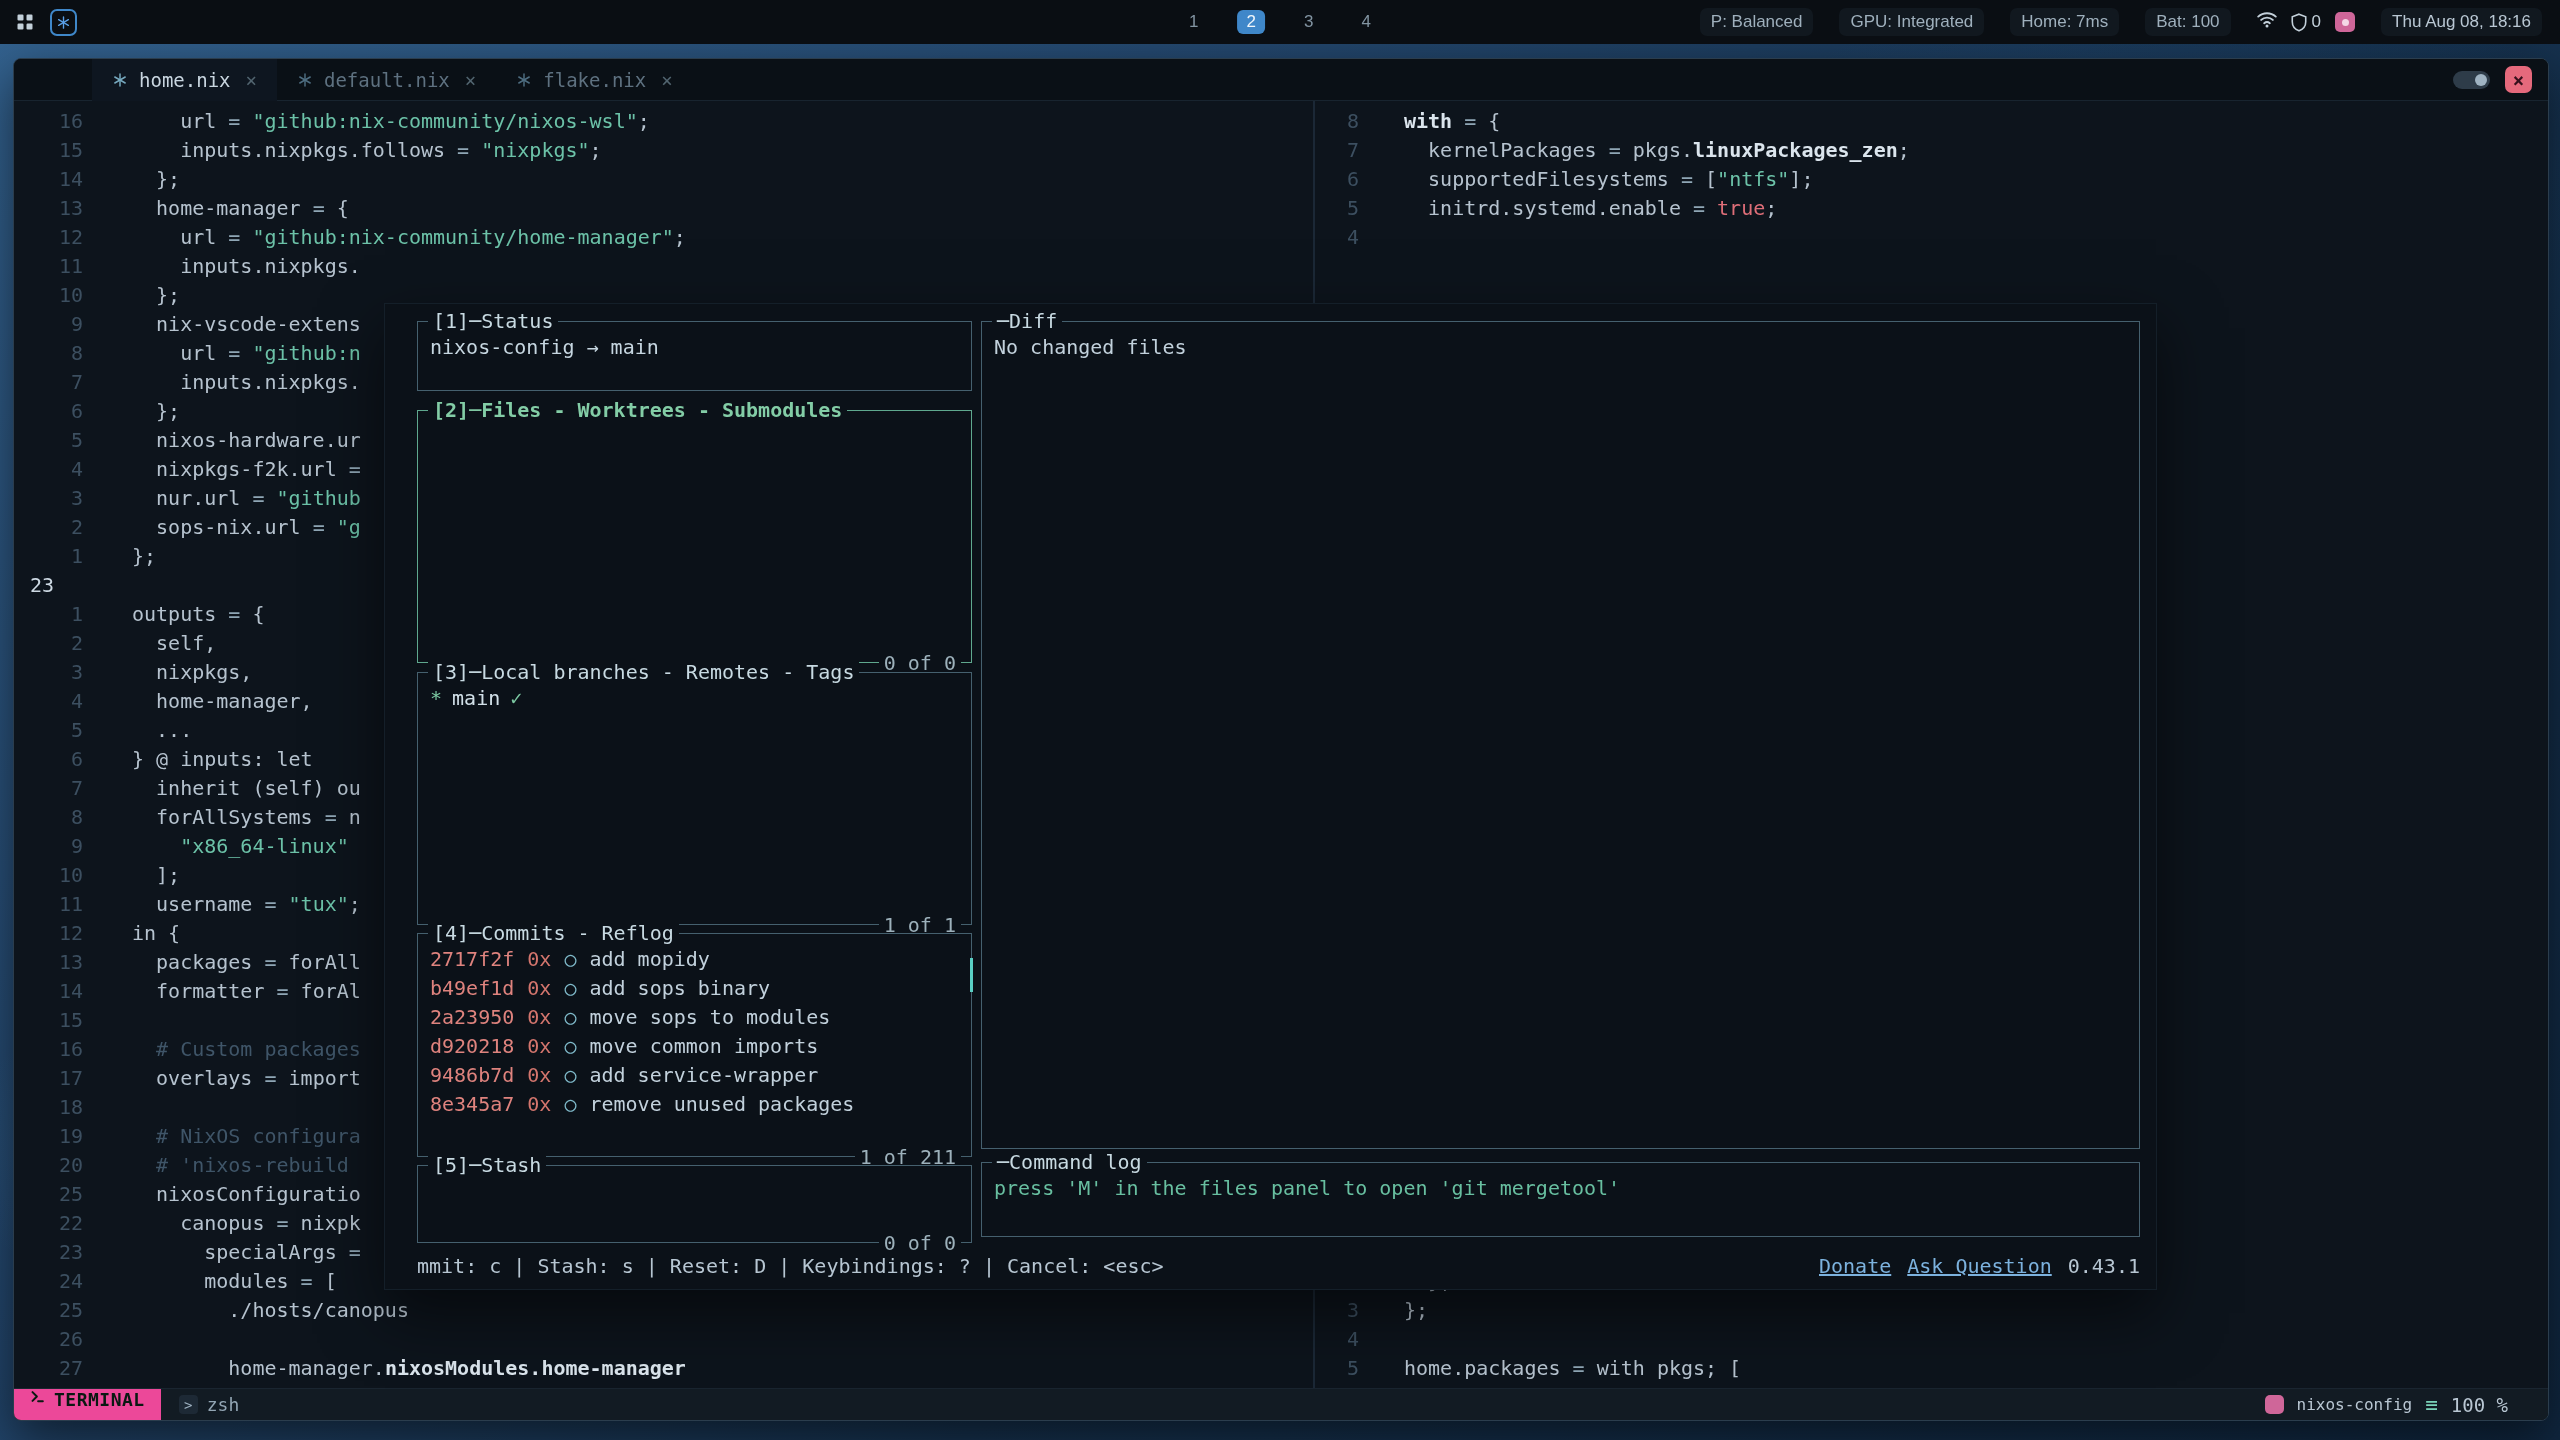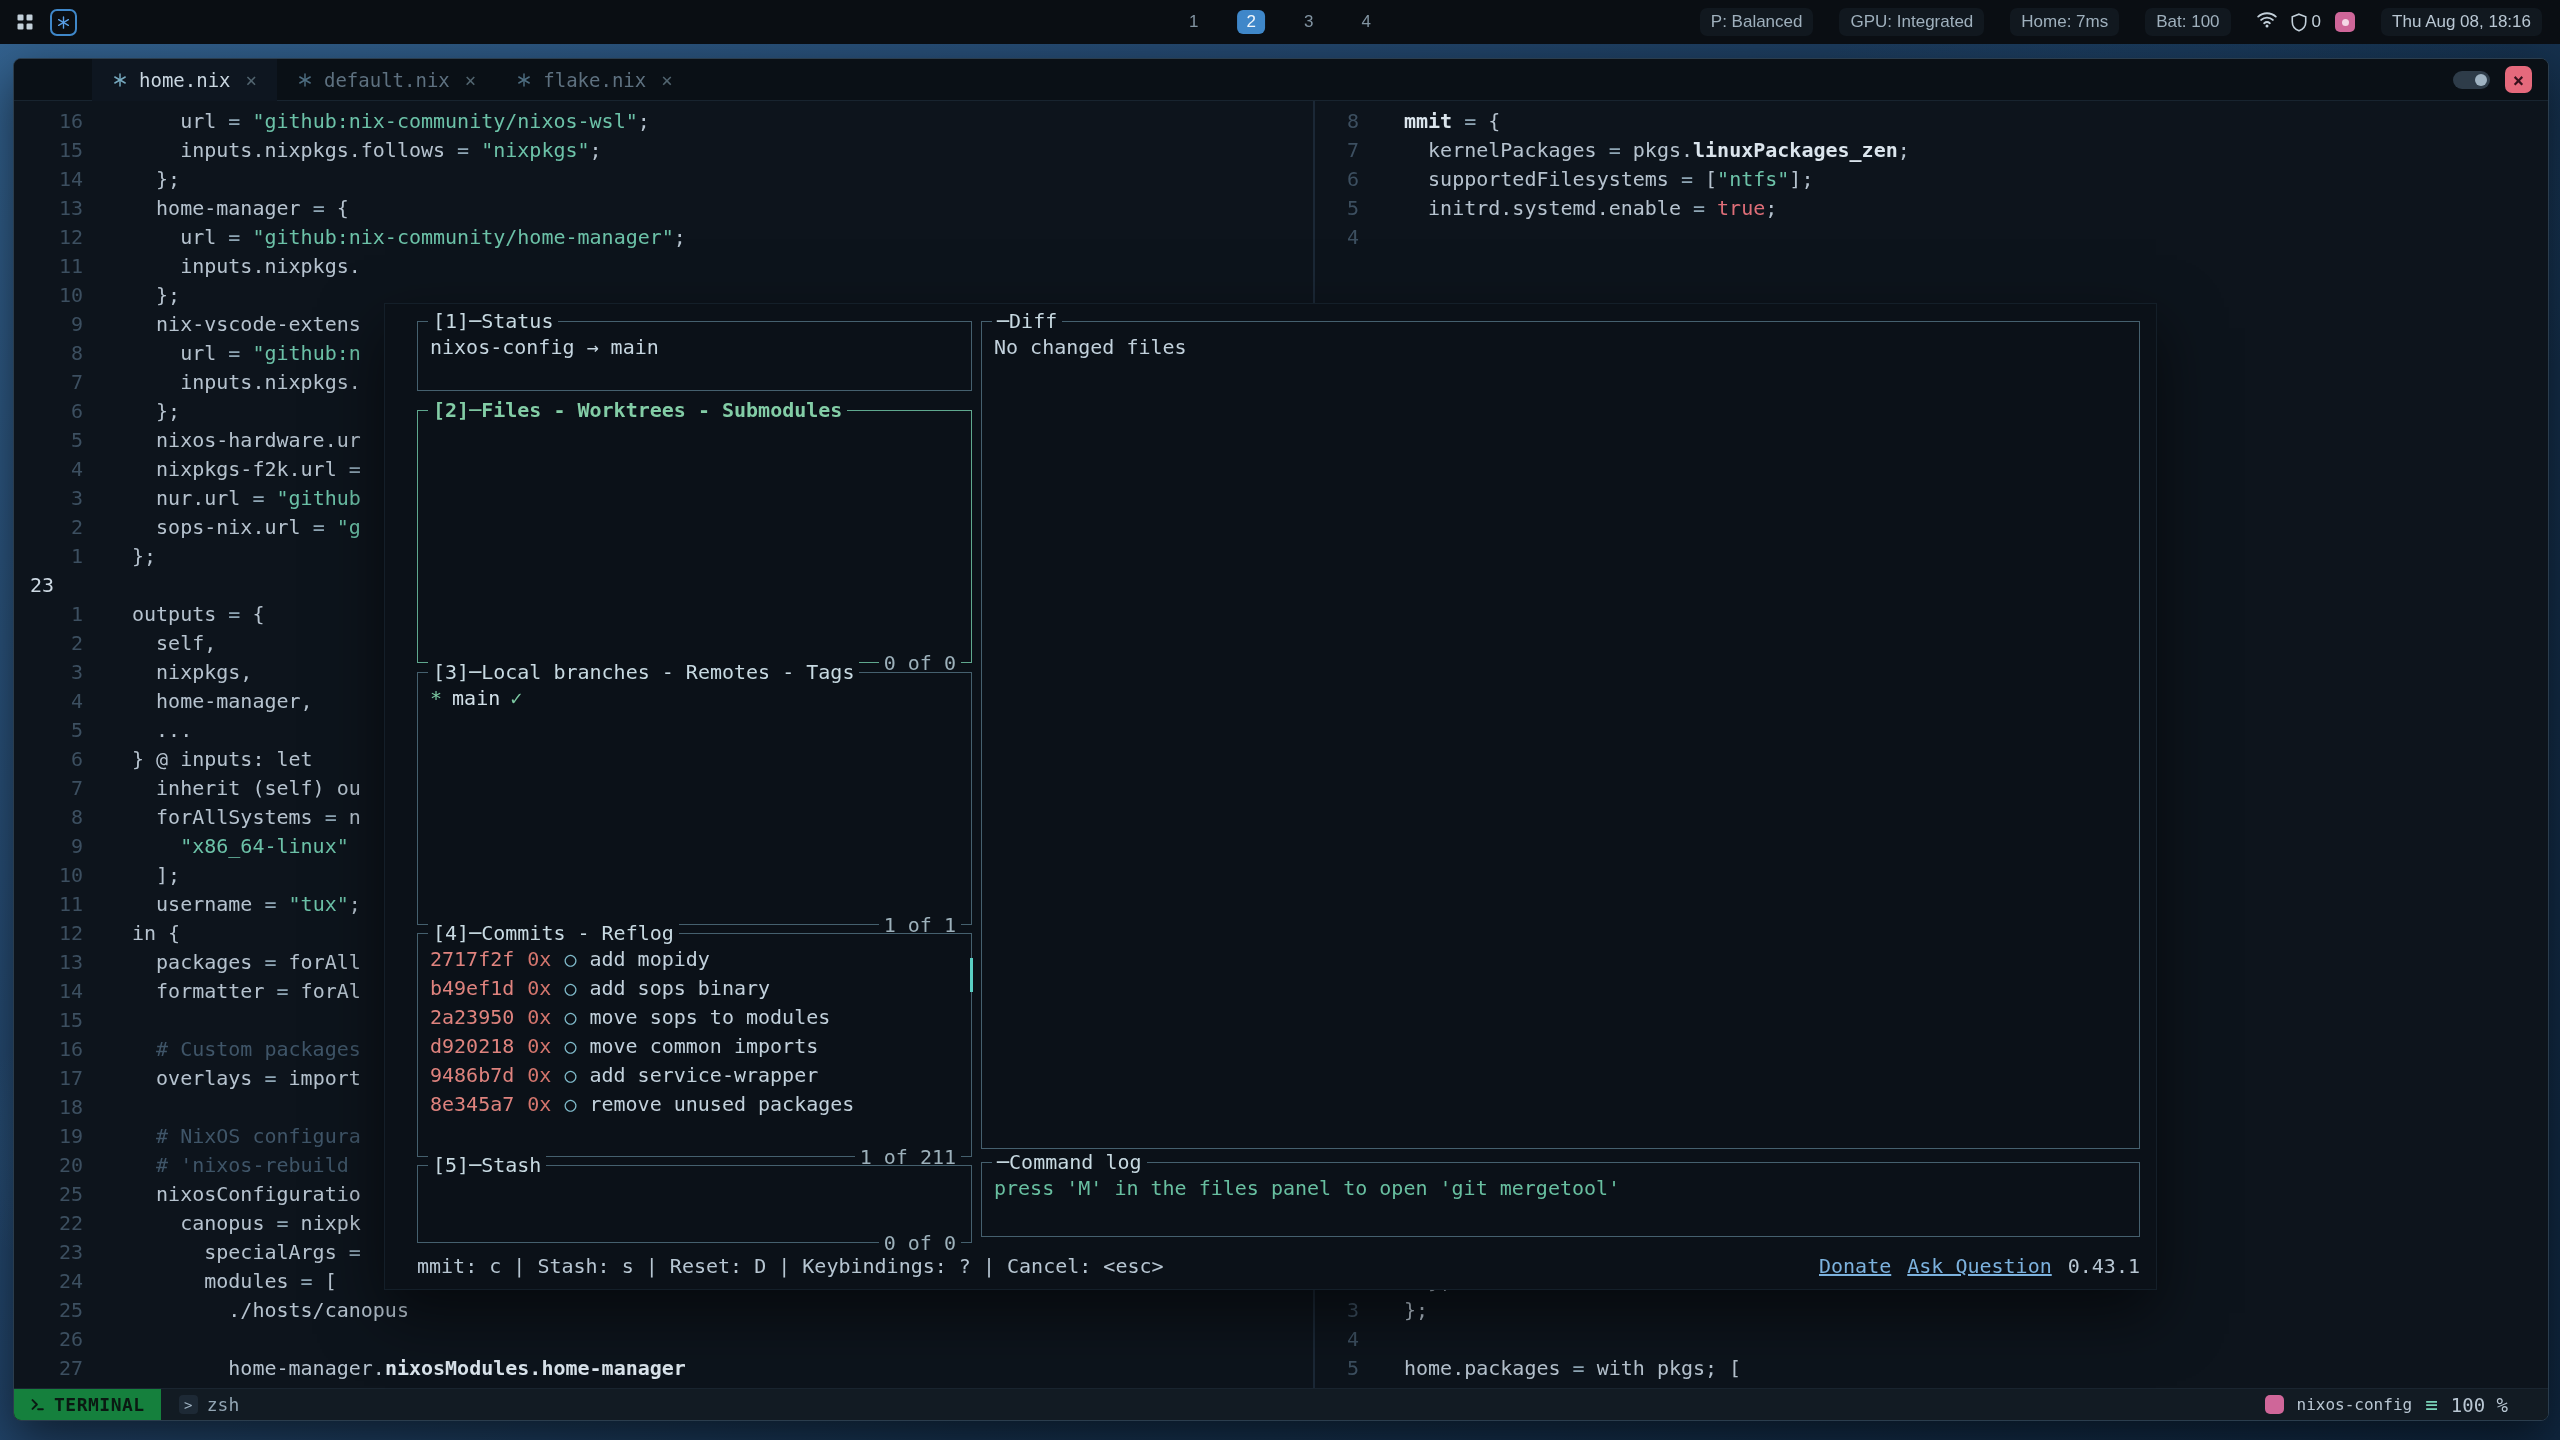--- a/index.html
+++ b/index.html
@@ -80,21 +80,21 @@
   .lg-scroll{position:absolute;right:-2px;top:24px;width:3px;height:34px;background:#59cfc4;}
   .lg-cmdlog .lg-body{color:#68bfa0;}
   .lg-keybar{position:absolute;left:32px;right:16px;top:948px;height:29px;line-height:29px;
     display:flex;justify-content:space-between;color:#b7c6d2;white-space:nowrap;}
   .lg-kb-right{display:flex;gap:16px;}
   .lg-link{color:#7cb2de;text-decoration:underline;}
   .lg-version{color:#b7c6d2;}
   
   .statusline{position:absolute;left:0;right:0;bottom:0;height:31px;background:#121b23;border-top:1px solid #1a2530;
     display:flex;align-items:center;font-size:18px;}
-  .sl-mode{background:#15803d;color:#0a1912;font-weight:bold;height:100%;display:flex;align-items:center;
+  .sl-mode{background:#ec4899;color:#0a1912;font-weight:bold;height:100%;display:flex;
     gap:9px;padding:0 16px;letter-spacing:.5px;}
   .sl-shell{margin-left:18px;display:flex;align-items:center;gap:9px;color:#93a6b4;}
   .sl-prompt{width:19px;height:19px;border-radius:4px;background:#1d2935;color:#9fb3c2;font-size:14px;
     display:flex;align-items:center;justify-content:center;}
   .sl-right{margin-left:auto;display:flex;align-items:center;gap:13px;padding-right:40px;}
   .sl-proj-ico{width:19px;height:19px;border-radius:5px;background:#cf6699;}
   .sl-proj{color:#b9c7d3;font-size:16px;}
   .sl-lines{color:#79d2b8;font-size:21px;}
   .sl-scroll{color:#b9c7d3;font-size:19px;}
 </style>
@@ -251,21 +251,21 @@
           <div class="crow"><span class="ln">25</span><span class="codetxt"><span class="tk-t">  nixosConfiguratio</span></span></div>
           <div class="crow"><span class="ln">22</span><span class="codetxt"><span class="tk-t">    canopus </span><span class="tk-d">= </span><span class="tk-t">nixpk</span></span></div>
           <div class="crow"><span class="ln">23</span><span class="codetxt"><span class="tk-t">      specialArgs </span><span class="tk-d">=</span></span></div>
           <div class="crow"><span class="ln">24</span><span class="codetxt"><span class="tk-t">      modules </span><span class="tk-d">= </span><span class="tk-t">[</span></span></div>
           <div class="crow"><span class="ln">25</span><span class="codetxt"><span class="tk-t">        ./hosts/canopus</span></span></div>
           <div class="crow"><span class="ln">26</span><span class="codetxt"></span></div>
           <div class="crow"><span class="ln">27</span><span class="codetxt"><span class="tk-t">        home-manager.</span><span class="tk-b">nixosModules.home-manager</span></span></div>
         </div>
       <div class="vsplit"></div>
       <div class="pane pane-right">
-          <div class="crow"><span class="ln">8</span><span class="codetxt"><span class="tk-b">mmit </span><span class="tk-d">= </span><span class="tk-t">{</span></span></div>
+          <div class="crow"><span class="ln">8</span><span class="codetxt"><span class="tk-b">with </span><span class="tk-d">= </span><span class="tk-t">{</span></span></div>
           <div class="crow"><span class="ln">7</span><span class="codetxt"><span class="tk-t">  kernelPackages </span><span class="tk-d">= </span><span class="tk-t">pkgs.</span><span class="tk-b">linuxPackages_zen</span><span class="tk-t">;</span></span></div>
           <div class="crow"><span class="ln">6</span><span class="codetxt"><span class="tk-t">  supportedFilesystems </span><span class="tk-d">= </span><span class="tk-t">[</span><span class="tk-s">"ntfs"</span><span class="tk-t">];</span></span></div>
           <div class="crow"><span class="ln">5</span><span class="codetxt"><span class="tk-t">  initrd.systemd.enable </span><span class="tk-d">= </span><span class="tk-k">true</span><span class="tk-t">;</span></span></div>
           <div class="crow"><span class="ln">4</span><span class="codetxt"></span></div>
           <div class="crow"><span class="ln"></span><span class="codetxt"></span></div>
           <div class="crow"><span class="ln"></span><span class="codetxt"></span></div>
           <div class="crow"><span class="ln"></span><span class="codetxt"></span></div>
           <div class="crow"><span class="ln"></span><span class="codetxt"></span></div>
           <div class="crow"><span class="ln"></span><span class="codetxt"></span></div>
           <div class="crow"><span class="ln"></span><span class="codetxt"></span></div>

